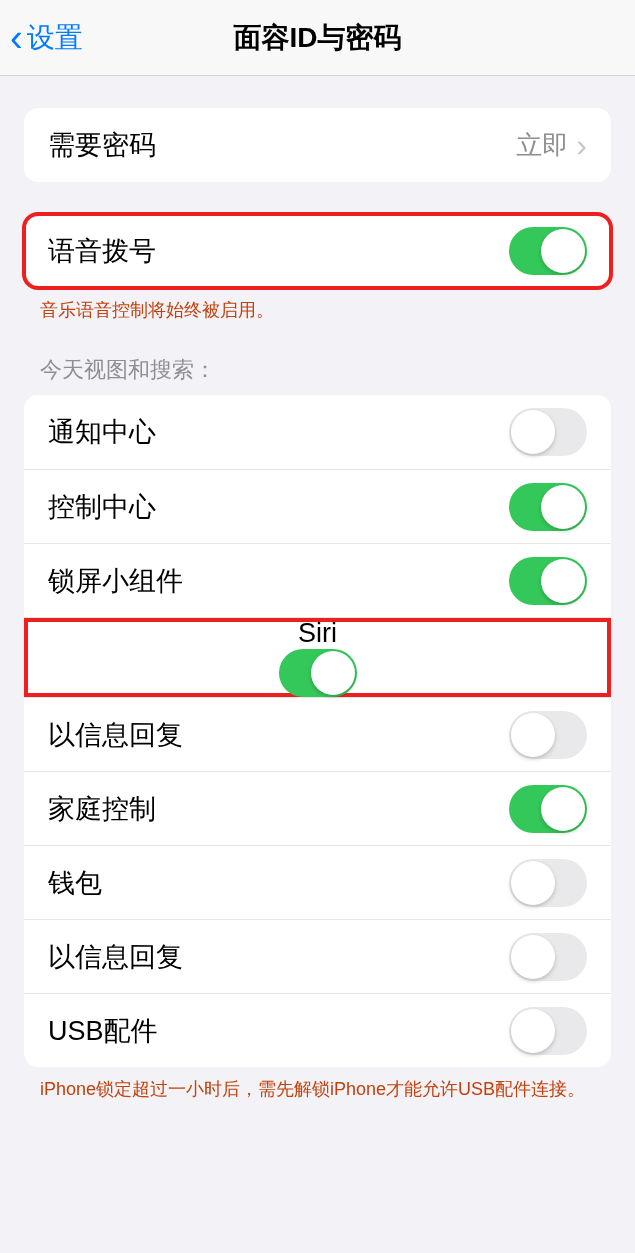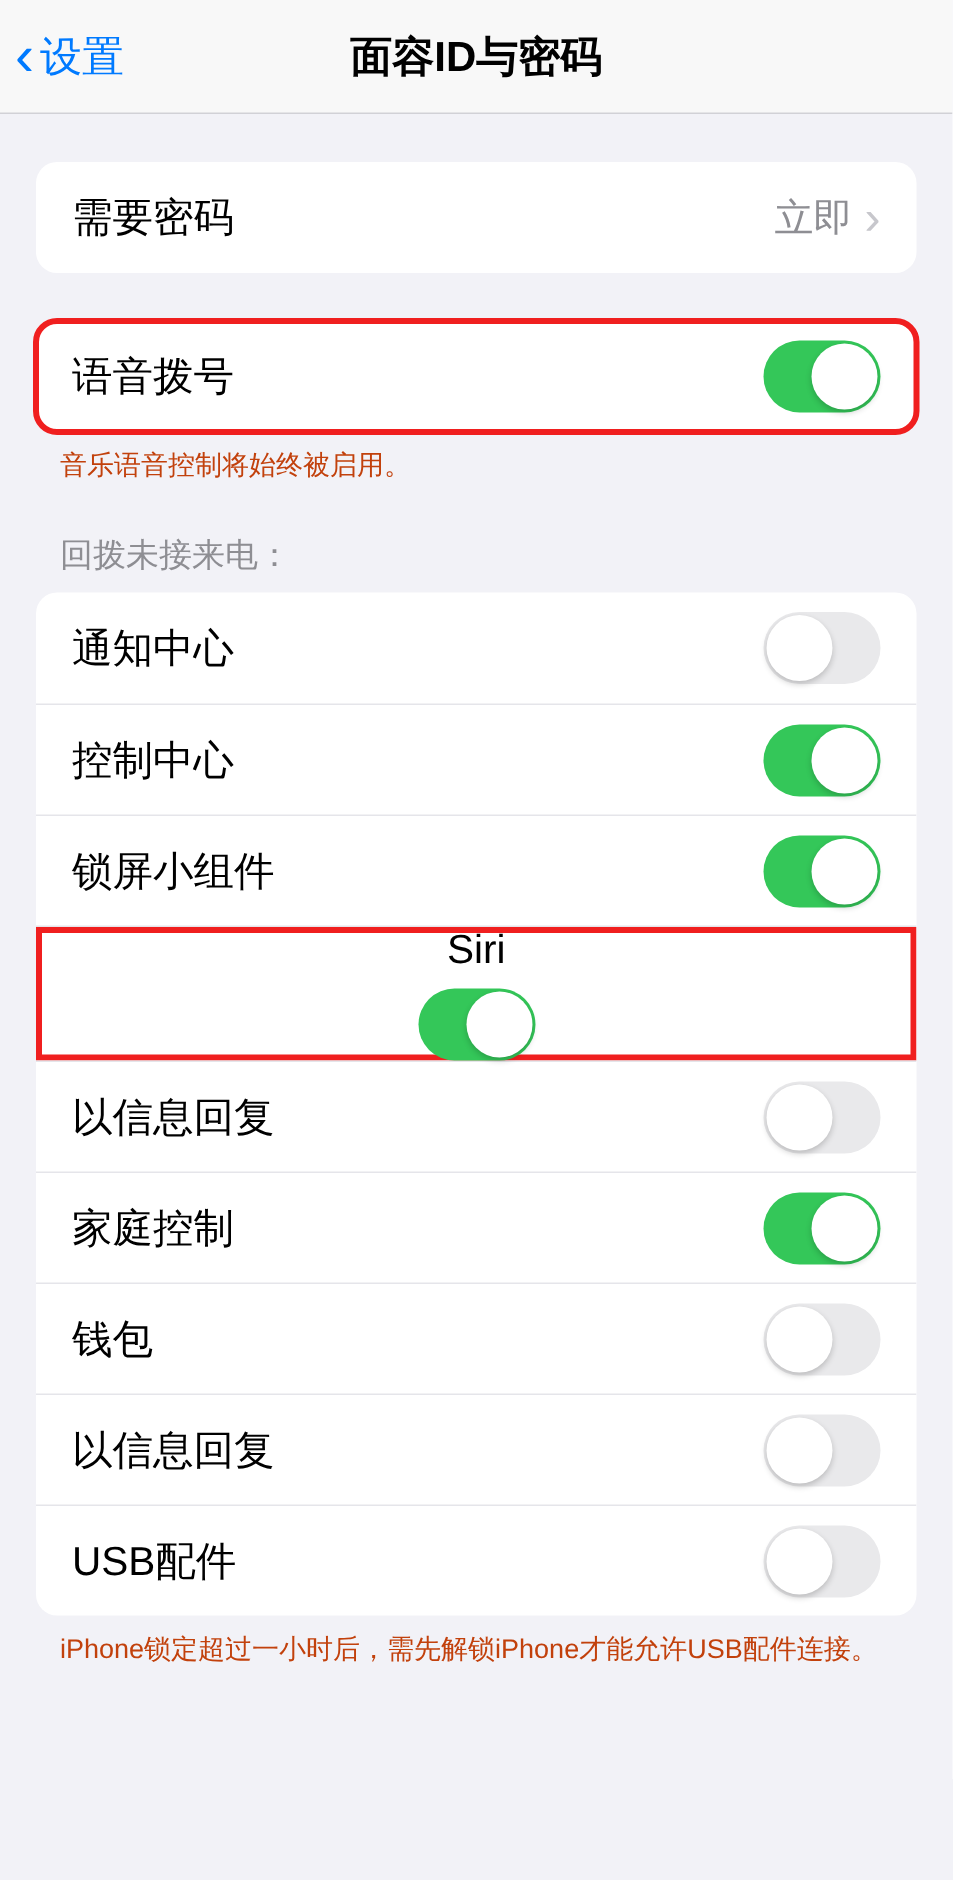--- a/index.html
+++ b/index.html
@@ -57,21 +57,20 @@
       margin: 0 24px;
       overflow: hidden;
     }
     .row {
       display: flex;
       align-items: center;
       justify-content: space-between;
       min-height: 74px;
       padding: 0 24px;
       border-top: 1px solid #e5e5ea;
-      gap: 10px;
     }
     .row:first-child {
       border-top: none;
     }
     .row-label {
       font-size: 27px;
       color: #000;
     }
     .row-value {
       display: flex;
@@ -167,21 +166,21 @@
         <span class="row-label">语音拨号</span>
         <span class="toggle on">
           <span class="knob"></span>
         </span>
       </div>
     </div>
     <div class="footer-text">音乐语音控制将始终被启用。</div>
   </div>
 
   <div class="section">
-    <div class="header-text">回拨未接来电：</div>
+    <div class="header-text">今天视图和搜索：</div>
     <div class="card" id="locked-access-card">
         <div class="row">
           <span class="row-label">通知中心</span>
           <span class="toggle off">
             <span class="knob"></span>
           </span>
         </div>
         <div class="row">
           <span class="row-label">控制中心</span>
           <span class="toggle on">

